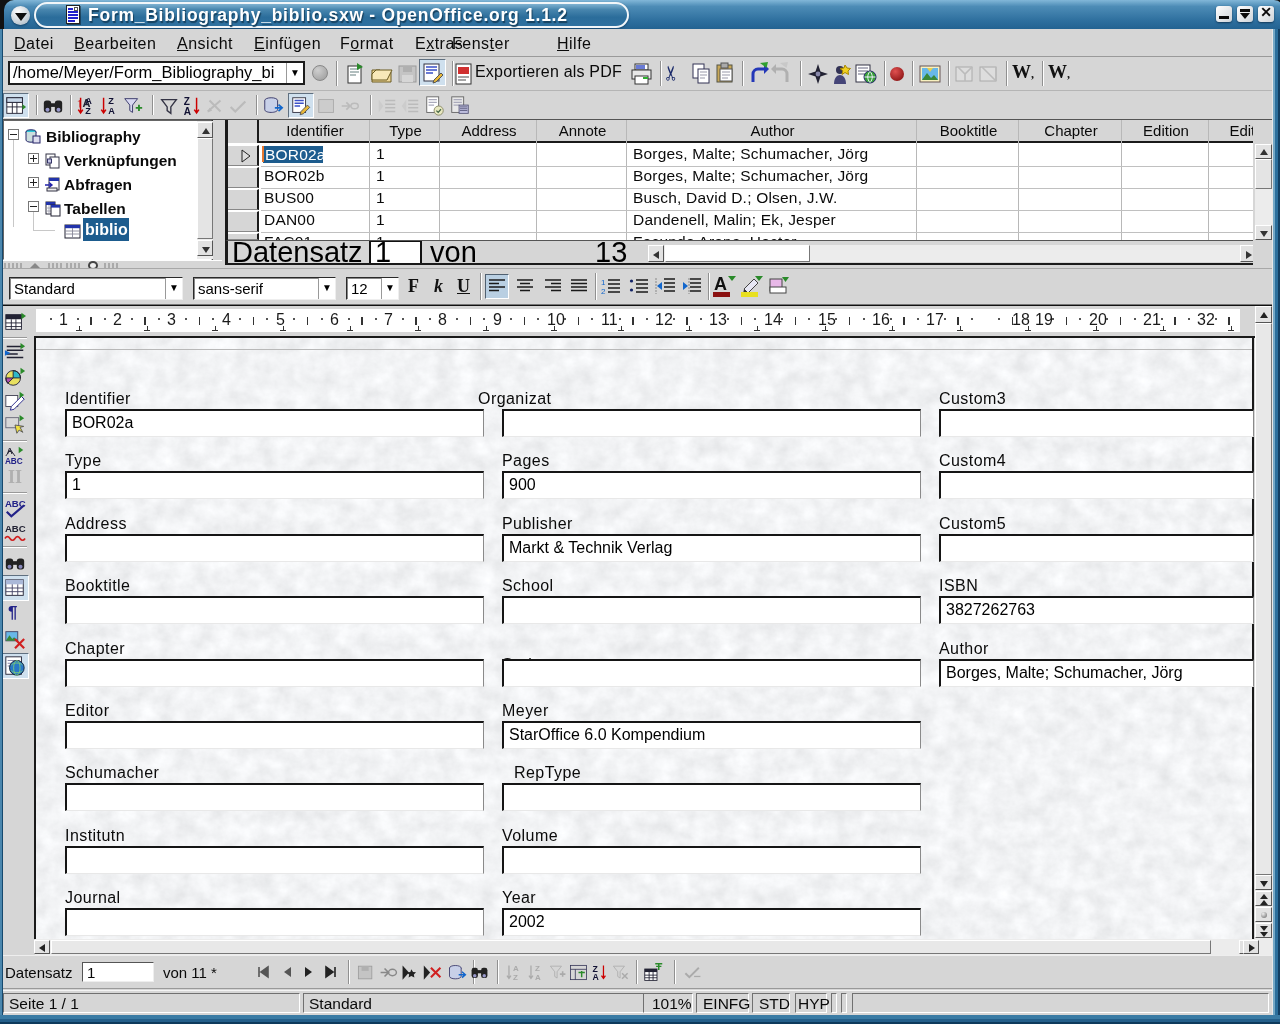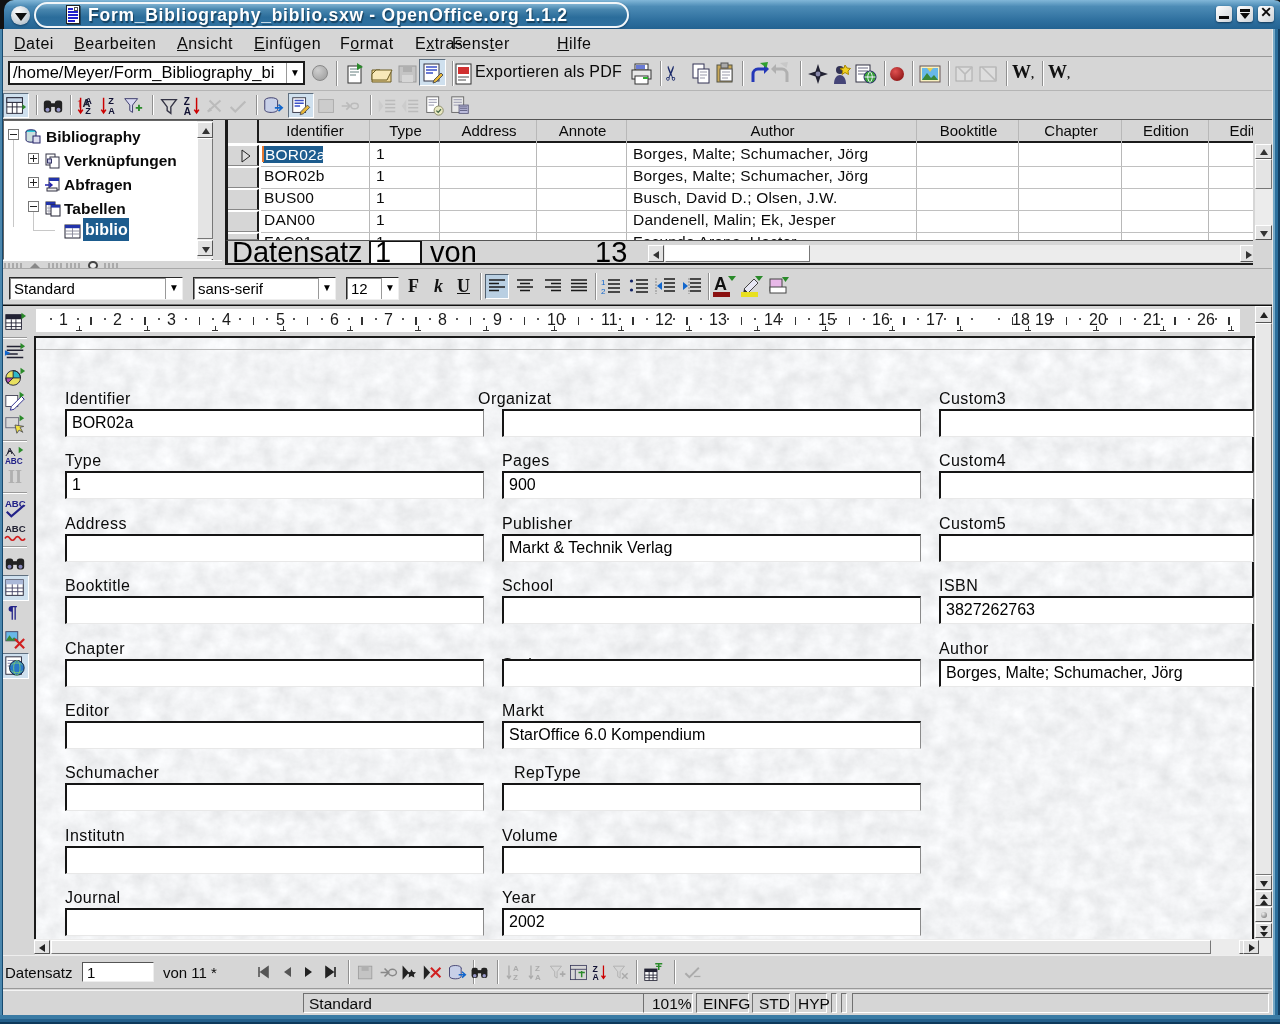--- a/index.html
+++ b/index.html
@@ -519,21 +519,21 @@
       <div class="rlnum" style="left:625px">12</div>
       <div class="rlnum" style="left:679px">13</div>
       <div class="rlnum" style="left:734px">14</div>
       <div class="rlnum" style="left:788px">15</div>
       <div class="rlnum" style="left:842px">16</div>
       <div class="rlnum" style="left:896px">17</div>
       <div class="rlnum" style="left:982px">18</div>
       <div class="rlnum" style="left:1005px">19</div>
       <div class="rlnum" style="left:1059px">20</div>
       <div class="rlnum" style="left:1113px">21</div>
-      <div class="rlnum" style="left:1167px">26</div>
+      <div class="rlnum" style="left:1167px">32</div>
       <div class="rldot" style="left:19.5px"></div>
       <div class="rlhalf" style="left:60.1px"></div>
       <div class="rldot" style="left:46.5px"></div>
       <div class="rldot" style="left:73.7px"></div>
       <div class="rlhalf" style="left:114.3px"></div>
       <div class="rldot" style="left:100.8px"></div>
       <div class="rldot" style="left:127.9px"></div>
       <div class="rlhalf" style="left:168.5px"></div>
       <div class="rldot" style="left:155.0px"></div>
       <div class="rldot" style="left:182.1px"></div>
@@ -743,21 +743,21 @@
       <div class="flabel" style="left:448px;top:54px">Organizat</div>
       <div class="field" style="left:472px;top:73px;width:419px;height:28px"></div>
       <div class="flabel" style="left:472px;top:116px">Pages</div>
       <div class="field" style="left:472px;top:135px;width:419px;height:28px">900</div>
       <div class="flabel" style="left:472px;top:179px">Publisher</div>
       <div class="field" style="left:472px;top:198px;width:419px;height:28px">Markt &amp; Technik Verlag</div>
       <div class="flabel" style="left:472px;top:241px">School</div>
       <div class="field" style="left:472px;top:260px;width:419px;height:28px"></div>
       <div class="flabel" style="left:472px;top:320px">Series</div>
       <div class="field" style="left:472px;top:323px;width:419px;height:28px"></div>
-      <div class="flabel" style="left:472px;top:366px">Markt</div>
+      <div class="flabel" style="left:472px;top:366px">Meyer</div>
       <div class="field" style="left:472px;top:385px;width:419px;height:28px">StarOffice 6.0 Kompendium</div>
       <div class="flabel" style="left:484px;top:428px">RepType</div>
       <div class="field" style="left:472px;top:447px;width:419px;height:28px"></div>
       <div class="flabel" style="left:472px;top:491px">Volume</div>
       <div class="field" style="left:472px;top:510px;width:419px;height:28px"></div>
       <div class="flabel" style="left:472px;top:553px">Year</div>
       <div class="field" style="left:472px;top:572px;width:419px;height:28px">2002</div>
       <div class="flabel" style="left:909px;top:54px">Custom3</div>
       <div class="field" style="left:909px;top:73px;width:315px;height:28px"></div>
       <div class="flabel" style="left:909px;top:116px">Custom4</div>
@@ -889,20 +889,23 @@
     </svg>
   <div class="vsep" style="left:674px"></div>
   <svg class="ab" style="left:683px;top:7px;width:19px;height:19px" viewBox="0 0 24 24">
       <path d="M3 13l5 5L20 6" stroke="#aaa" stroke-width="2.4" fill="none"></path>
       <path d="M14 17h8" stroke="#aaa" stroke-width="1.6"></path>
     </svg>
 </div>
 
 <div class="ab gray" id="statusbar" style="left:0;top:988px;width:1280px;height:27px;border-top:1px solid #999">
   <div class="ab" style="left:0;top:1px;width:1280px;height:1px;background:#f4f4f4"></div>
+  <div class="ab sunken" style="left:3px;top:4px;width:297px;height:20px">
+      <div class="snum" style="position:absolute;left:5px;top:1px">Seite 1 / 1</div>
+    </div>
   <div class="ab sunken" style="left:303px;top:4px;width:341px;height:20px">
       <div class="snum" style="position:absolute;left:5px;top:1px">Standard</div>
     </div>
   <div class="ab sunken" style="left:643px;top:4px;width:50px;height:20px">
       <div class="snum" style="position:absolute;left:8px;top:1px">101%</div>
     </div>
   <div class="ab sunken" style="left:696px;top:4px;width:53px;height:20px">
       <div class="snum" style="position:absolute;left:6px;top:1px">EINFG</div>
     </div>
   <div class="ab sunken" style="left:752px;top:4px;width:38px;height:20px">

